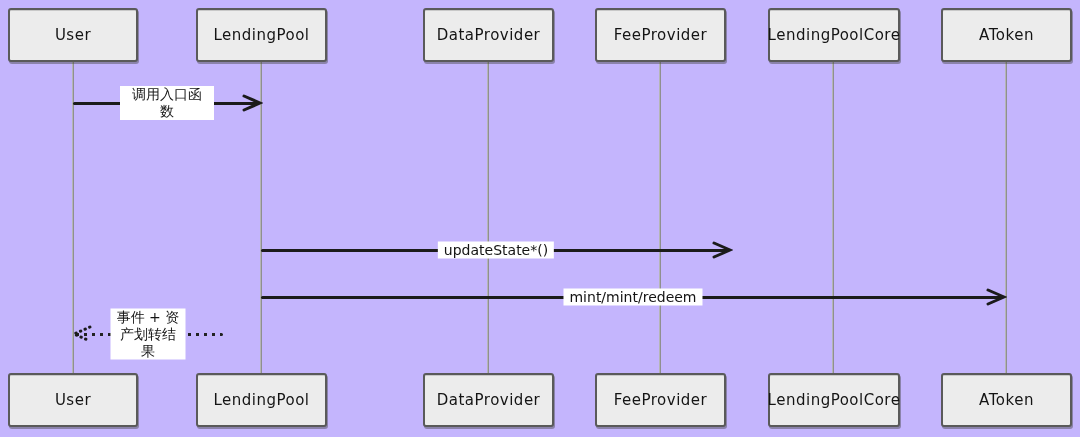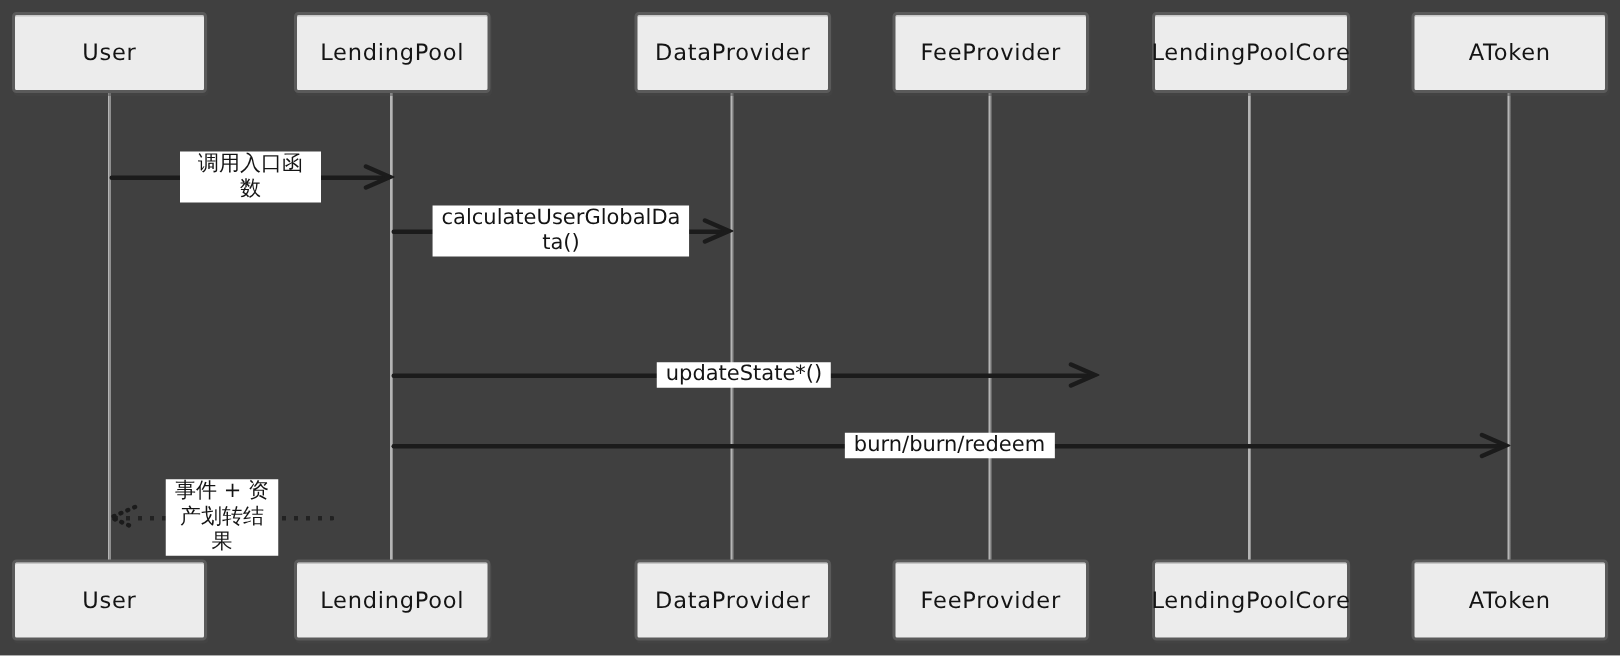--- a/index.html
+++ b/index.html
@@ -5,21 +5,21 @@
   * { margin: 0; padding: 0; box-sizing: border-box; }
   html, body { background: #ffffff; }
   body {
     font-family: "DejaVu Sans", "Liberation Sans", sans-serif;
     color: #111;
   }
   .canvas {
     position: relative;
     width: 1080px;
     height: 437px;
-    background: #404040;
+    background: #c4b5fd;
     overflow: hidden;
     text-decoration: underline;
   }
   
   .lifeline {
     position: absolute;
     top: 62px;
     height: 312px;
     width: 2px;
     background: linear-gradient(to right, #b5b5b5 0 1px, #8f8f8f 1px 2px);
@@ -120,55 +120,47 @@
   <div class="pbox" style="left:595px; top:373px; width:131px">
       <span>FeeProvider</span>
     </div>
   <div class="pbox" style="left:768px; top:373px; width:132px">
       <span>LendingPoolCore</span>
     </div>
   <div class="pbox" style="left:941px; top:373px; width:131px">
       <span>AToken</span>
     </div>
 
-  <div class="message" style="left:73px; top:104px; width:188px; height:28px">
+  <div class="message" style="left:73px; top:89px; width:188px; height:28px">
     <div class="msg-line"></div>
     <svg class="arrowhead right" viewBox="0 0 22 20">
       <polyline points="3,3 19,10 3,17" fill="none" stroke="#1b1b1b" stroke-width="3" stroke-linecap="round" stroke-linejoin="miter"></polyline>
     </svg>
     <span class="msg-label">调用入口函数</span>
   </div>
 
-  <div class="message" style="left:261px; top:136px; width:226px; height:36px">
-    <div class="msg-line"></div>
-    <svg class="arrowhead right" viewBox="0 0 22 20">
-      <polyline points="3,3 19,10 3,17" fill="none" stroke="#1b1b1b" stroke-width="3" stroke-linecap="round" stroke-linejoin="miter"></polyline>
-    </svg>
-    <span class="msg-label">calculateUserGlobalDa
-ta()</span>
-  </div>
 
 
   <div class="message" style="left:261px; top:236px; width:470px; height:28px">
     <div class="msg-line"></div>
     <svg class="arrowhead right" viewBox="0 0 22 20">
       <polyline points="3,3 19,10 3,17" fill="none" stroke="#1b1b1b" stroke-width="3" stroke-linecap="round" stroke-linejoin="miter"></polyline>
     </svg>
     <span class="msg-label">updateState*()</span>
   </div>
 
   <div class="message" style="left:261px; top:283px; width:744px; height:28px">
     <div class="msg-line"></div>
     <svg class="arrowhead right" viewBox="0 0 22 20">
       <polyline points="3,3 19,10 3,17" fill="none" stroke="#1b1b1b" stroke-width="3" stroke-linecap="round" stroke-linejoin="miter"></polyline>
     </svg>
-    <span class="msg-label">burn/burn/redeem</span>
+    <span class="msg-label">mint/mint/redeem</span>
   </div>
 
-  <div class="message" style="left:73px; top:331px; width:150px; height:28px">
+  <div class="message" style="left:73px; top:320px; width:150px; height:28px">
     <div class="msg-line dotted" style="left:3px; right:0"></div>
     <svg class="arrowhead left" viewBox="0 0 22 20">
       <polyline points="19,3 3,10 19,17" fill="none" stroke="#1b1b1b" stroke-width="3" stroke-dasharray="0.5,4.5" stroke-linecap="round" stroke-linejoin="round"></polyline>
     </svg>
     <span class="msg-label">事件 + 资产划转结果</span>
   </div>
 
 </div>
 
 </body></html>

